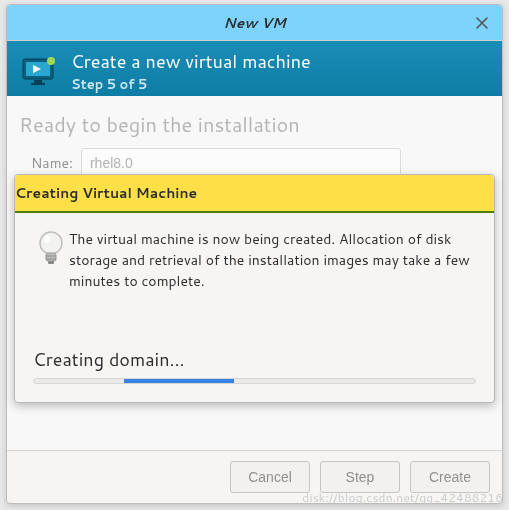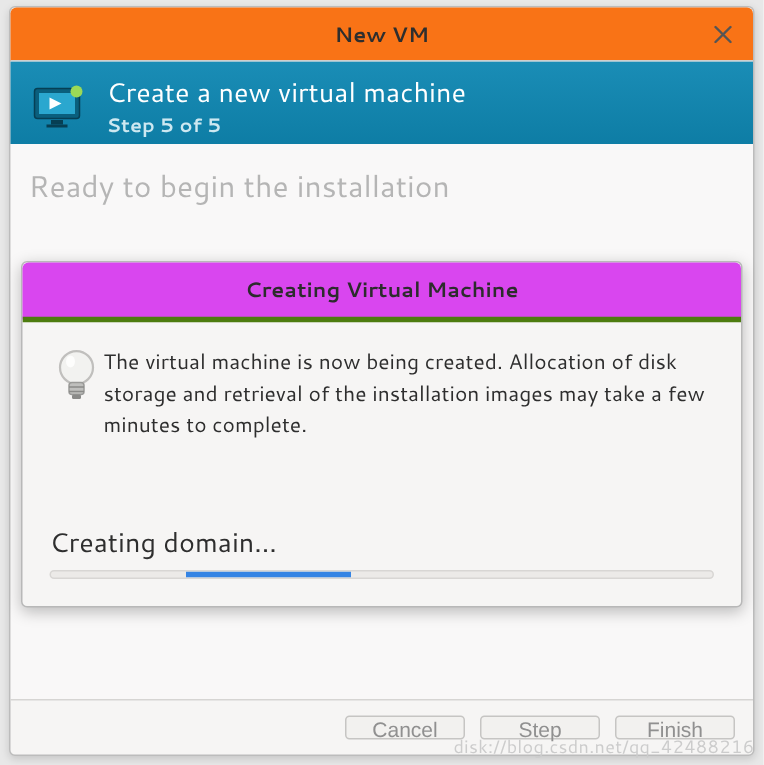--- a/index.html
+++ b/index.html
@@ -18,27 +18,28 @@
     top: 4px; left: 6px; right: 6px; bottom: 6px;
     background: #f6f5f4;
     border: 1px solid #bcbcbc;
     border-radius: 4px;
     box-shadow: 0 2px 6px rgba(0,0,0,0.15);
     display: flex;
     flex-direction: column;
   }
   .titlebar {
     height: 36px;
-    background: #f97316;
+    background: #7dd3fc;
     border-bottom: 1px solid #cfcfce;
     display: flex;
     align-items: center;
     justify-content: center;
     position: relative;
     border-radius: 4px 4px 0 0;
+    font-style: italic;
   }
   .titlebar .title {
     font-weight: 600;
     color: #2e2e2e;
   }
   .titlebar .close {
     position: absolute;
     right: 10px; top: 8px;
     width: 20px; height: 20px;
     display: flex; align-items: center; justify-content: center;
@@ -110,23 +111,23 @@
     position: absolute;
     left: 14px; right: 14px;
     top: 174px;
     background: #f6f5f4;
     border: 1px solid #b8b8b8;
     border-radius: 4px;
     box-shadow: 0 3px 10px rgba(0,0,0,0.25);
     padding: 0;
   }
   .modal-title {
-    background: #d946ef;
-    border-bottom: 4px solid #4d7c0f;
-    text-align: center;
+    background: #fde047;
+    border-bottom: 2px solid #4d7c0f;
+    text-align: left;
     font-weight: 700;
     color: #2c2c2c;
     padding: 8px 0;
     border-radius: 4px 4px 0 0;
   }
   .modal-body {
     padding: 16px 18px 18px 18px;
   }
   .modal-row {
     display: flex;
@@ -164,21 +165,21 @@
   }
 
   .footer {
     border-top: 1px solid #d6d5d3;
     padding: 10px 12px;
     display: flex;
     justify-content: flex-end;
     gap: 10px;
   }
   .btn {
-    height: 16px;
+    height: 32px;
     min-width: 80px;
     padding: 0 16px;
     border: 1px solid #c6c5c3;
     background: #f2f1ef;
     border-radius: 3px;
     color: #909090;
     font-size: 14px;
     cursor: default;
   }
   .watermark {
@@ -216,27 +217,31 @@
       </svg>
     </span>
     <div>
       <h1>Create a new virtual machine</h1>
       <div class="step">Step 5 of 5</div>
     </div>
   </div>
 
   <div class="body">
     <div class="ready-label">Ready to begin the installation</div>
+    <div class="name-row">
+      <label>Name:</label>
+      <input type="text" disabled="" value="rhel8.0" style="">
+    </div>
     <div class="overlay"></div>
   </div>
 
   <div class="footer">
     <button class="btn" disabled="">Cancel</button>
     <button class="btn" disabled="">Step</button>
-    <button class="btn" disabled="">Finish</button>
+    <button class="btn" disabled="">Create</button>
   </div>
 
 </div>
 
 <div class="modal">
   <div class="modal-title">Creating Virtual Machine</div>
   <div class="modal-body">
     <div class="modal-row">
       <span class="bulb">
         <svg width="36" height="44" viewBox="0 0 36 44">

